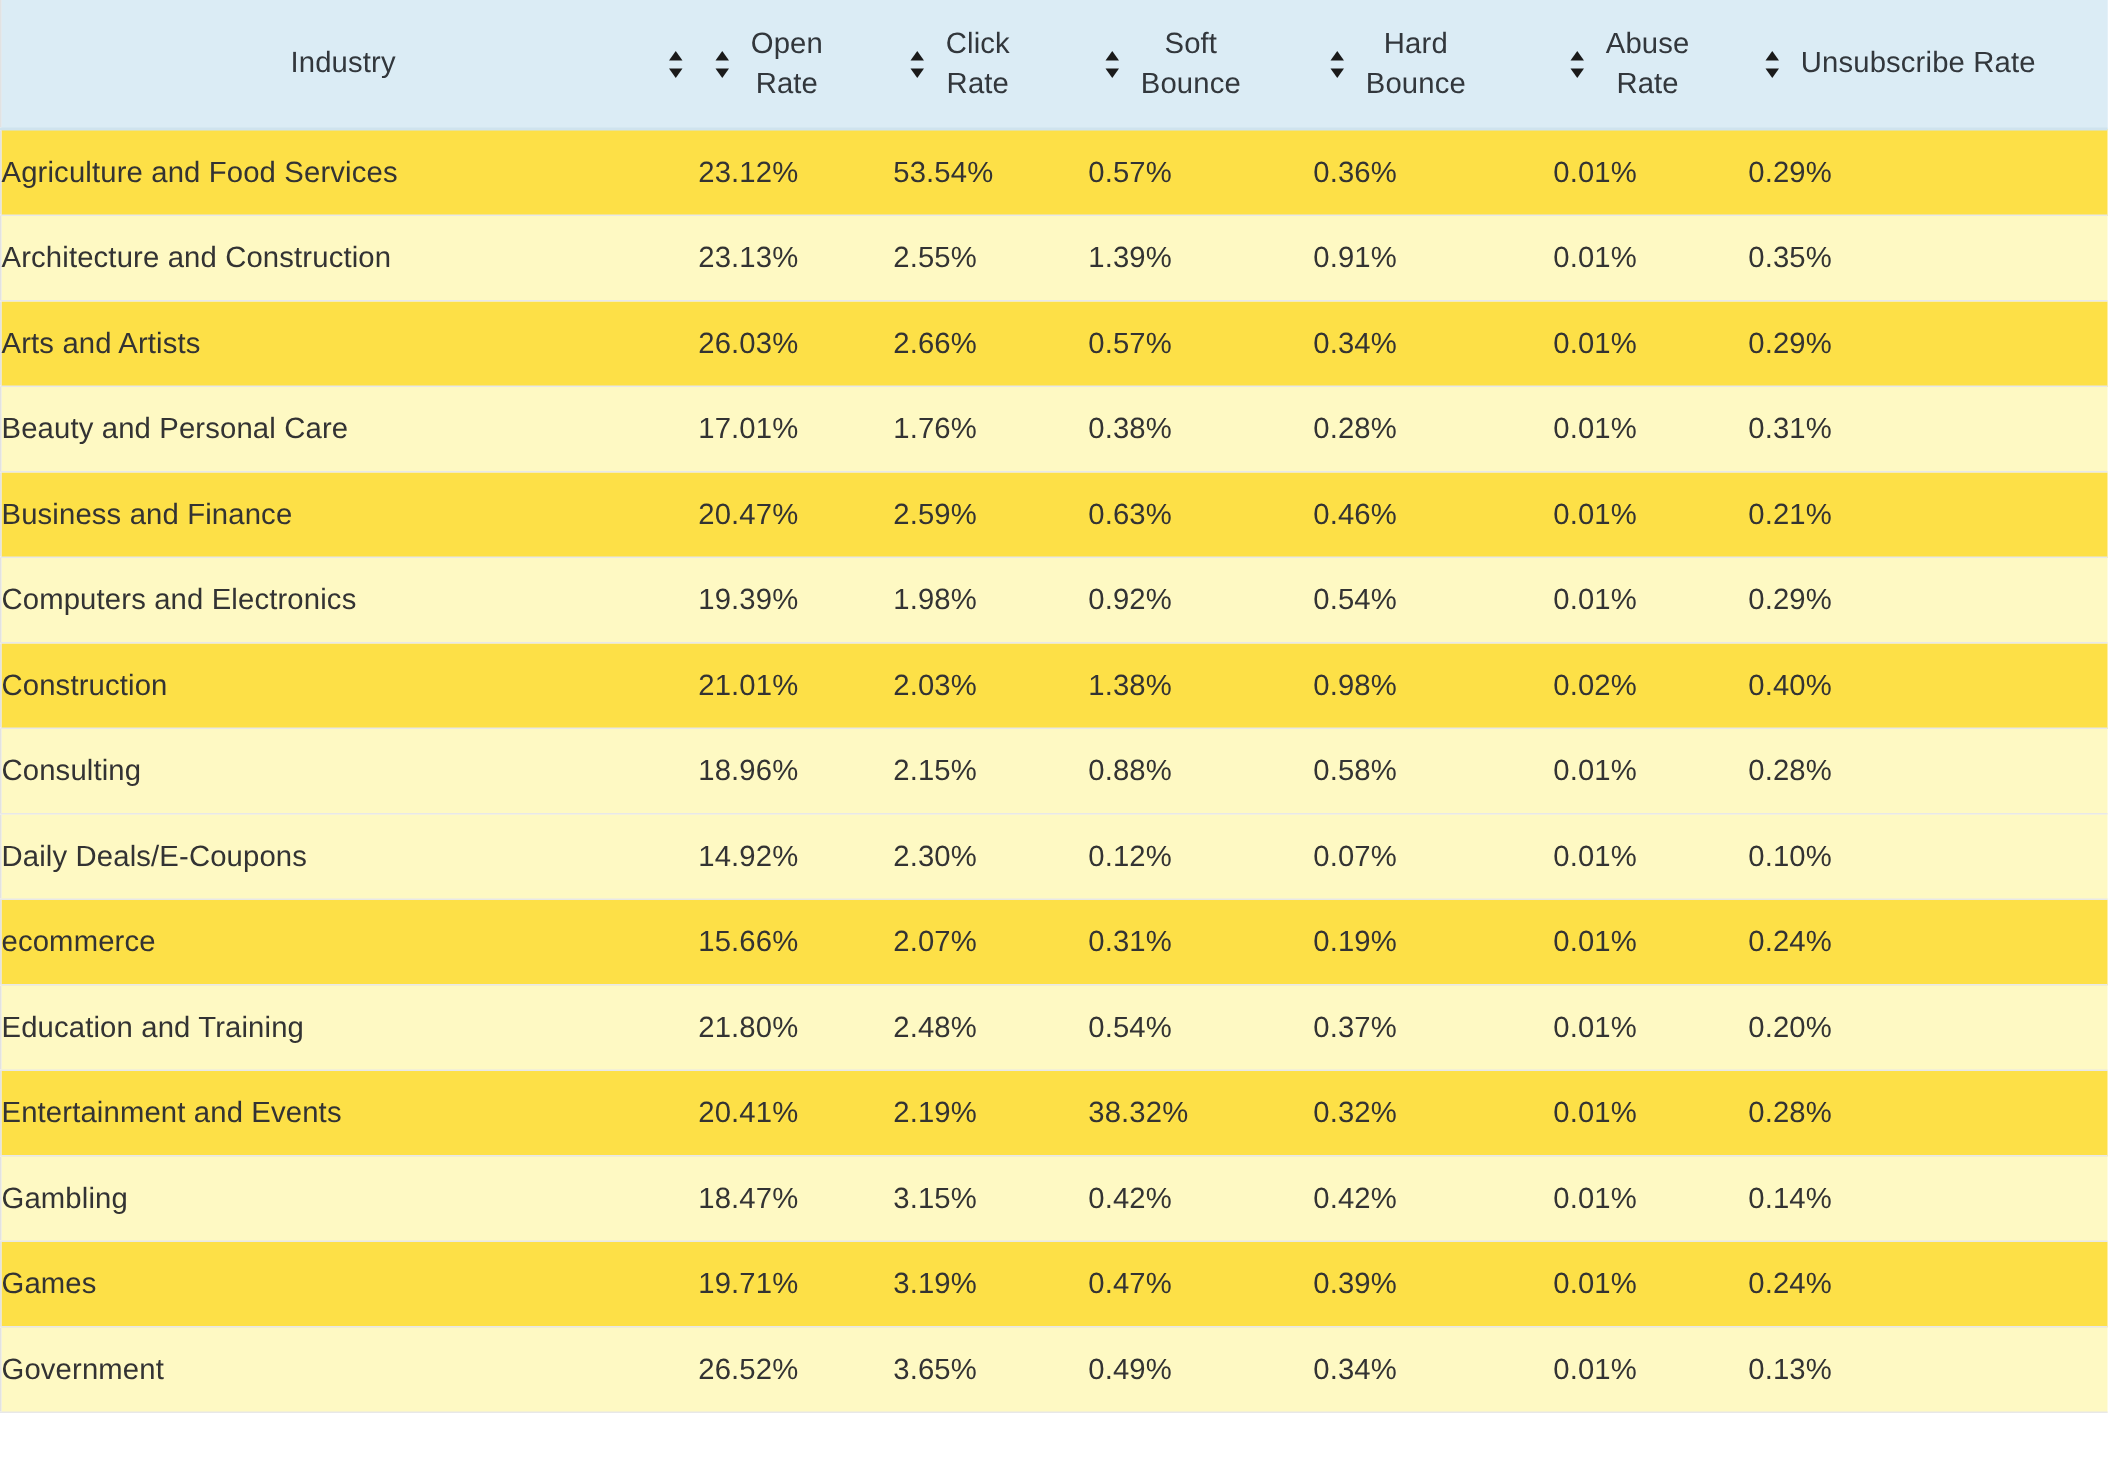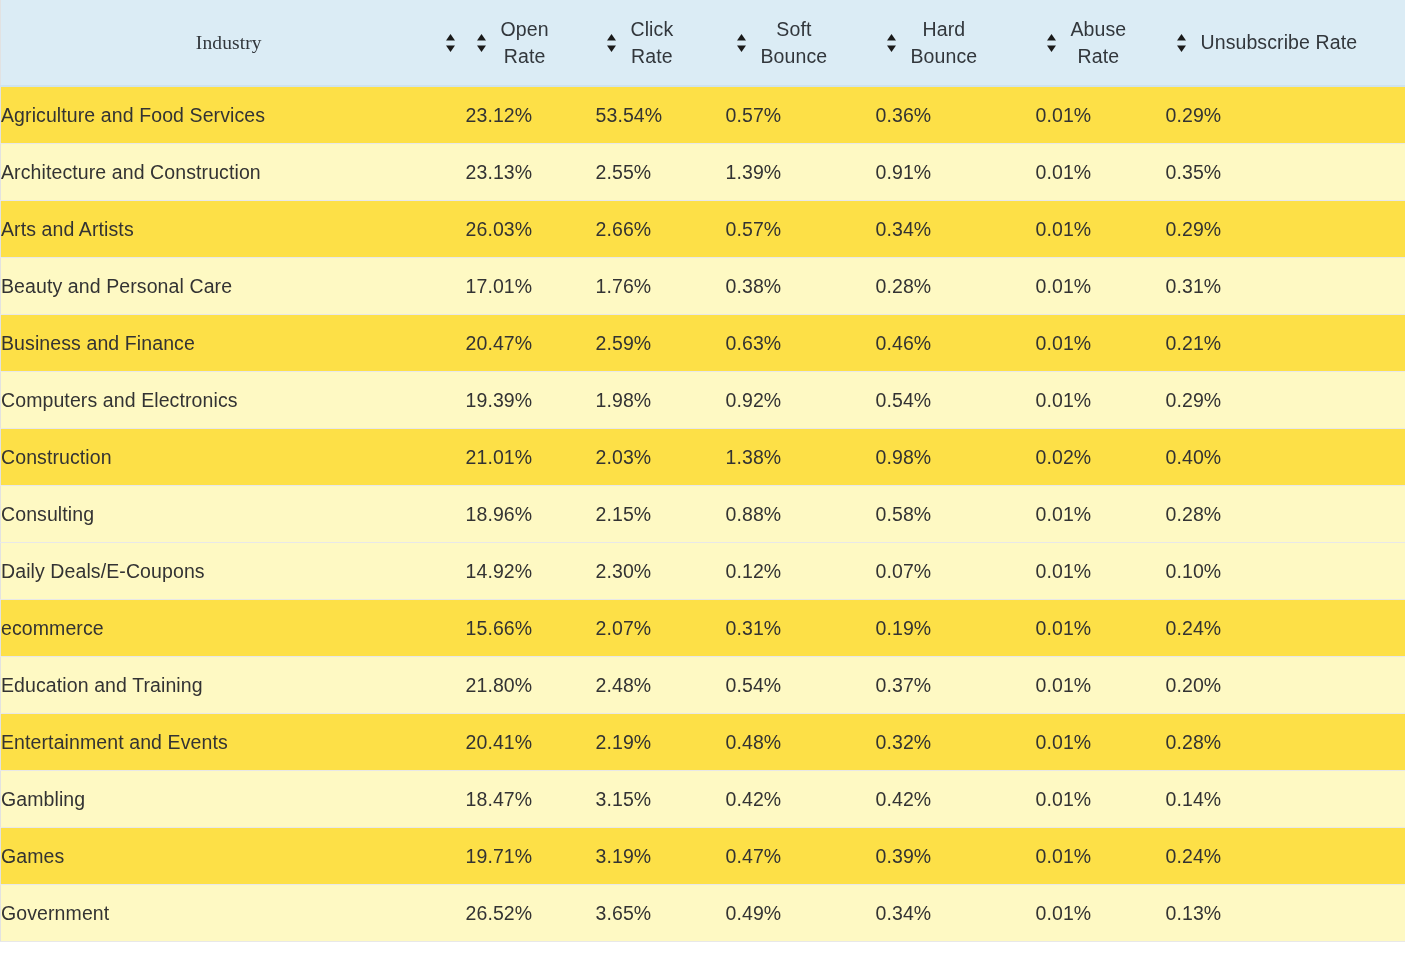--- a/index.html
+++ b/index.html
@@ -41,21 +41,20 @@
   .th-inner {
     display: flex;
     align-items: center;
     height: 85px;
     box-sizing: border-box;
   }
   
   .th-inner.industry {
     padding-left: 12px;
     padding-right: 10px;
-    font-family: Liberation Serif, serif;
   }
   .th-inner.industry .th-label {
     flex: 1 1 auto;
   }
   
   .th-inner.metric {
     padding-left: 10px;
     padding-right: 6px;
   }
   .th-inner.metric .th-label {
@@ -301,21 +300,21 @@
         <td class="metric-cell">2.48%</td>
         <td class="metric-cell">0.54%</td>
         <td class="metric-cell">0.37%</td>
         <td class="metric-cell">0.01%</td>
         <td class="metric-cell">0.20%</td>
       </tr>
       <tr>
         <td class="industry-cell">Entertainment and Events</td>
         <td class="metric-cell">20.41%</td>
         <td class="metric-cell">2.19%</td>
-        <td class="metric-cell">0.48%</td>
+        <td class="metric-cell">38.32%</td>
         <td class="metric-cell">0.32%</td>
         <td class="metric-cell">0.01%</td>
         <td class="metric-cell">0.28%</td>
       </tr>
       <tr class="alt">
         <td class="industry-cell">Gambling</td>
         <td class="metric-cell">18.47%</td>
         <td class="metric-cell">3.15%</td>
         <td class="metric-cell">0.42%</td>
         <td class="metric-cell">0.42%</td>

